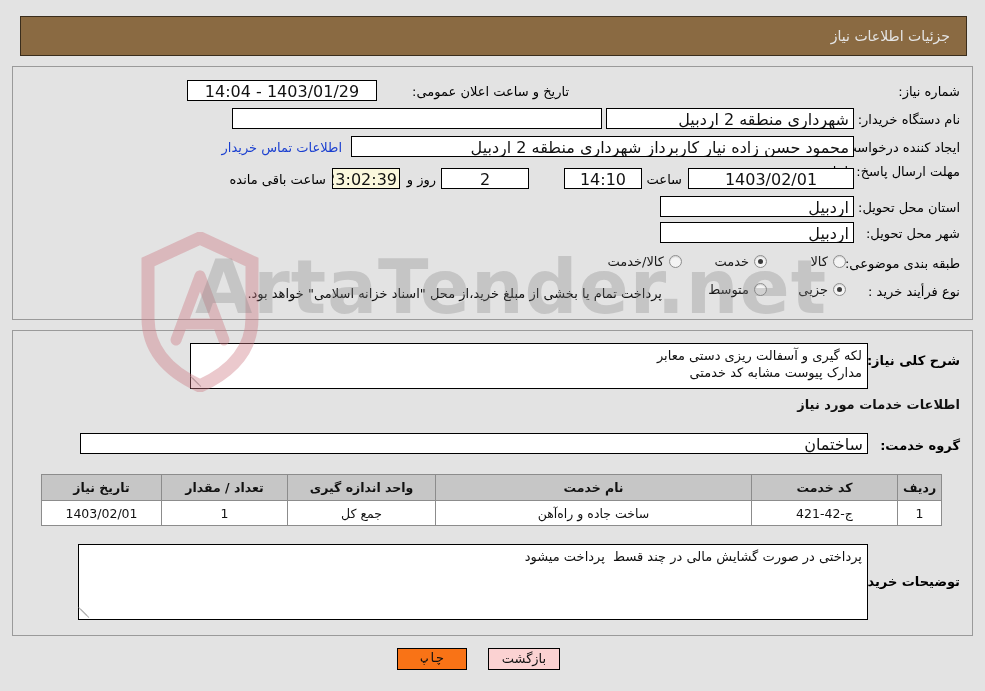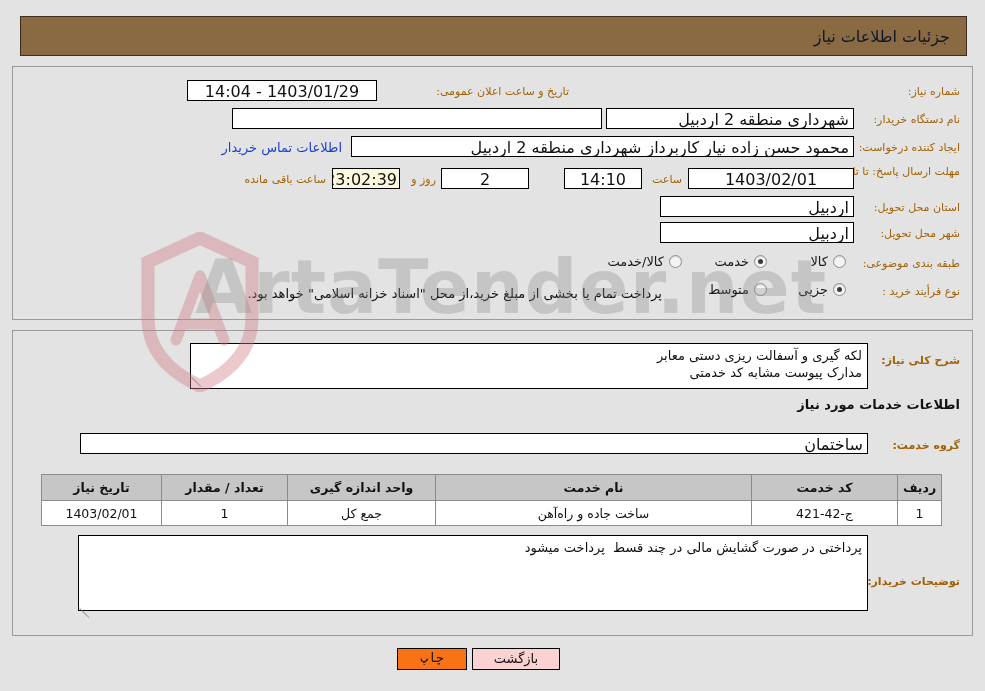--- a/index.html
+++ b/index.html
@@ -24,40 +24,40 @@
     left: 20px; top: 16px;
     width: 947px; height: 40px;
     background: #8a6a42;
     border: 1px solid #3a2d1c;
     display: flex;
     align-items: center;
     justify-content: flex-start;
     padding: 0 16px;
   }
   .header-title {
-    color: #0f172a;
-    font-size: 16px;
+    color: #e5e5e5;
+    font-size: 14px;
     font-weight: normal;
     letter-spacing: 0.2px;
   }
 
   
   .panel {
     position: absolute;
     background: #e3e3e3;
     border: 1px solid #9a9a9a;
   }
   #panel-top    { left: 12px; top: 66px;  width: 961px; height: 254px; }
   #panel-mid    { left: 12px; top: 330px; width: 961px; height: 306px; }
 
   
   .lbl {
     position: absolute;
-    font-size: 11px;
-    color: #a16207;
+    font-size: 13px;
+    color: #000000;
     white-space: nowrap;
     text-align: right;
     line-height: 15px;
   }
   .lbl.bold { font-weight: bold; }
   .fld {
     position: absolute;
     background: #ffffff;
     border: 1px solid #000000;
     font-size: 16px;
@@ -331,29 +331,29 @@
           <td>ج-42-421</td>
           <td>ساخت جاده و راه‌آهن</td>
           <td>جمع کل</td>
           <td>1</td>
           <td>1403/02/01</td>
         </tr>
       </tbody>
     </table>
 
     <span class="lbl bold" style="right:12px; top:243px;">توضیحات خریدار:</span>
-    <div class="ta" style="right: 104px; top: 204px; width: 790px; height: 76px; white-space: pre-wrap; text-align: right;">پرداختی در صورت گشایش مالی در چند قسط  پرداخت میشود</div>
+    <div class="ta" style="right: 104px; top: 213px; width: 790px; height: 76px; white-space: pre-wrap; text-align: right;">پرداختی در صورت گشایش مالی در چند قسط  پرداخت میشود</div>
     <div class="ta-grip" style="right:882px; top:275px;">
       <i style="transform:rotate(45deg) translate(1px,0);"></i>
       <i style="transform:rotate(45deg) translate(4px,0);"></i>
     </div>
   </div>
 
   <button class="btn btn-print" style="right:518px; top:648px; width:70px;">چاپ</button>
-  <button class="btn btn-back" style="right:425px; top:648px; width:88px;">بازگشت</button>
+  <button class="btn btn-back" style="right:425px; top:648px; width:72px;">بازگشت</button>
 
   <div class="watermark">
     <svg class="wm-shield" viewBox="0 0 120 160">
       <path d="M60 6 L112 30 L112 86 Q112 130 60 154 Q8 130 8 86 L8 30 Z" fill="none" stroke="rgba(205,120,130,0.40)" stroke-width="13"></path>
       <path d="M60 44 L36 108 M60 44 L84 108 M46 92 L74 92" fill="none" stroke="rgba(205,120,130,0.40)" stroke-width="11" stroke-linecap="round"></path>
     </svg>
     <span class="wm-text">ArtaTender.net</span>
   </div>
 
 </div>

